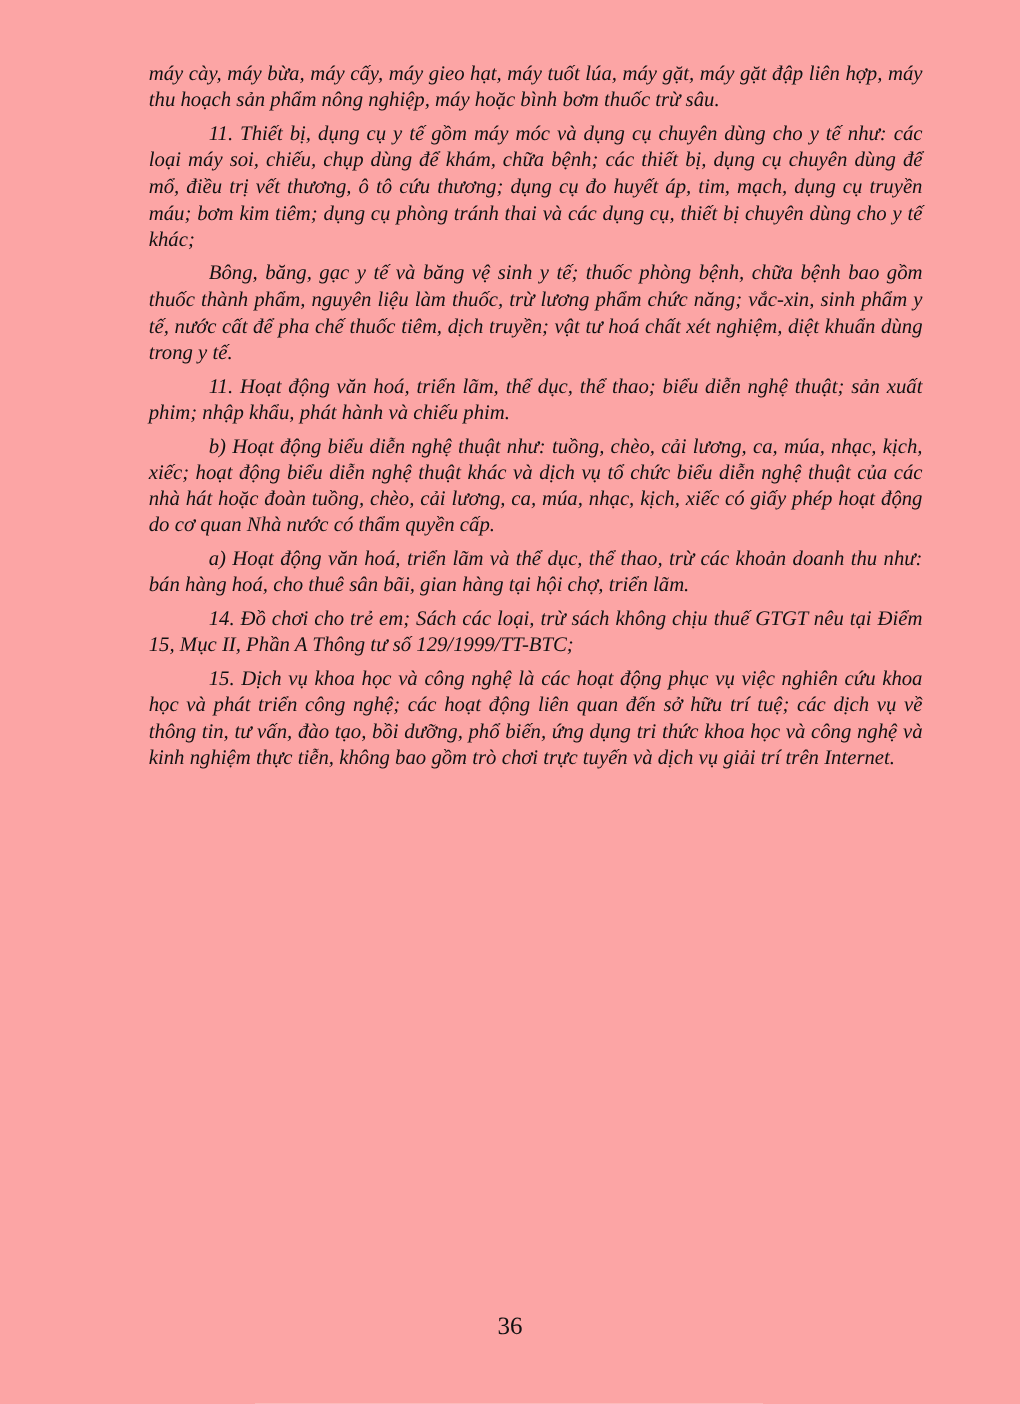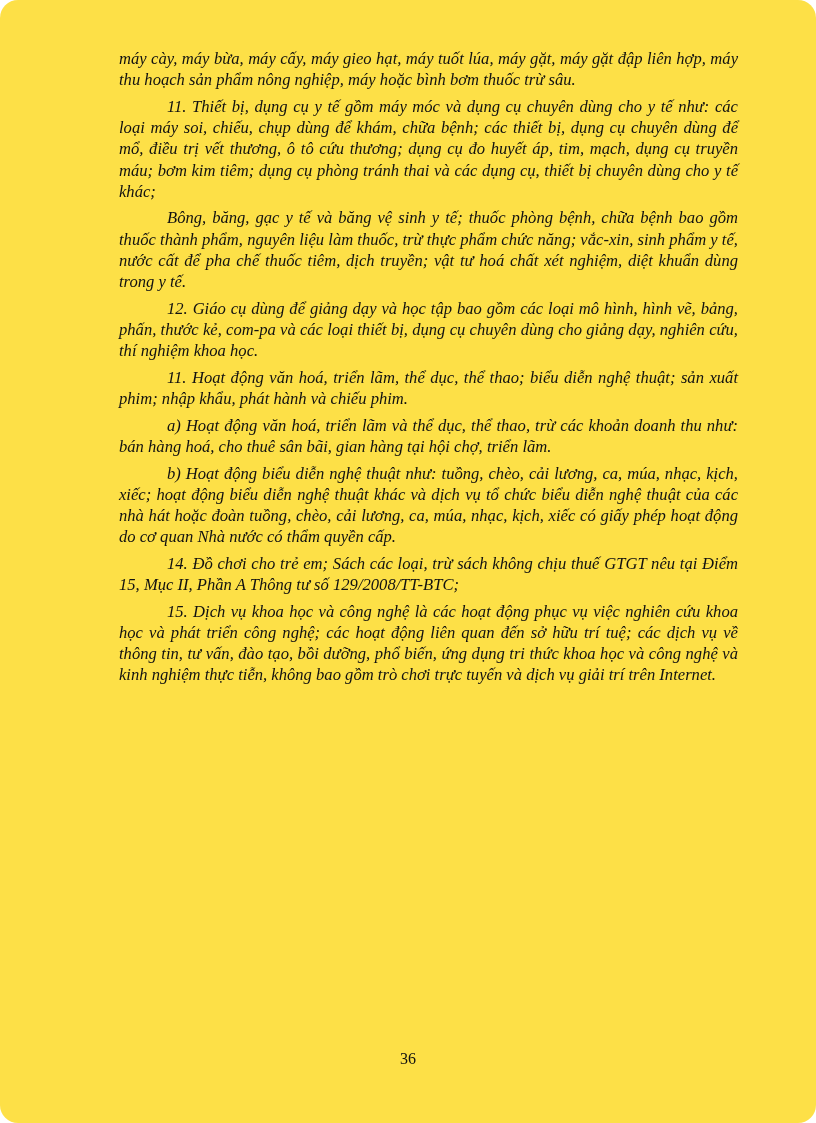--- a/index.html
+++ b/index.html
@@ -12,22 +12,21 @@
       height: 1123px;
       position: relative;
       overflow: hidden;
     }
     .page {
       position: absolute;
       left: 0;
       top: 0;
       width: 816px;
       height: 1123px;
-      background: #fde047;
-      border-radius: 18px;
+      background: #fca5a5;
     }
     .content {
       position: absolute;
       left: 119px;
       top: 48px;
       width: 619px;
       font-family: "Liberation Serif", "DejaVu Serif", serif;
       font-style: italic;
       font-size: 16.6px;
       line-height: 21.2px;
@@ -43,33 +42,32 @@
     .para.no-indent {
       text-indent: 0;
     }
     .page-number {
       position: absolute;
       left: 0;
       width: 816px;
       top: 1050px;
       text-align: center;
       font-family: "Liberation Serif", "DejaVu Serif", serif;
-      font-size: 16px;
+      font-size: 20px;
       color: #111111;
     }
   </style>
 </head>
 <body>
 
 <div class="page">
   <div class="content">
     <p class="para no-indent">máy cày, máy bừa, máy cấy, máy gieo hạt, máy tuốt lúa, máy gặt, máy gặt đập liên hợp, máy thu hoạch sản phẩm nông nghiệp, máy hoặc bình bơm thuốc trừ sâu.</p>
     <p class="para">11. Thiết bị, dụng cụ y tế gồm máy móc và dụng cụ chuyên dùng cho y tế như: các loại máy soi, chiếu, chụp dùng để khám, chữa bệnh; các thiết bị, dụng cụ chuyên dùng để mổ, điều trị vết thương, ô tô cứu thương; dụng cụ đo huyết áp, tim, mạch,  dụng cụ truyền máu; bơm kim tiêm; dụng cụ phòng tránh thai và các dụng cụ, thiết bị chuyên dùng cho y tế khác;</p>
-    <p class="para">Bông, băng, gạc y tế và băng vệ sinh y tế; thuốc phòng bệnh, chữa bệnh bao gồm thuốc thành phẩm, nguyên liệu làm thuốc, trừ thực phẩm chức năng; vắc-xin, sinh phẩm y tế, nước cất để pha chế thuốc tiêm, dịch truyền; vật tư hoá chất xét nghiệm, diệt khuẩn dùng trong y tế.</p>
-    <p class="para">12. Giáo cụ dùng để giảng dạy và học tập bao gồm các loại mô hình, hình vẽ, bảng, phấn, thước kẻ, com-pa và các loại thiết bị, dụng cụ chuyên dùng cho giảng dạy, nghiên cứu, thí nghiệm khoa học.</p>
+    <p class="para">Bông, băng, gạc y tế và băng vệ sinh y tế; thuốc phòng bệnh, chữa bệnh bao gồm thuốc thành phẩm, nguyên liệu làm thuốc, trừ lương phẩm chức năng; vắc-xin, sinh phẩm y tế, nước cất để pha chế thuốc tiêm, dịch truyền; vật tư hoá chất xét nghiệm, diệt khuẩn dùng trong y tế.</p>
     <p class="para">11. Hoạt động văn hoá, triển lãm, thể dục, thể thao; biểu diễn nghệ thuật; sản xuất phim; nhập khẩu, phát hành và chiếu phim.</p>
+    <p class="para">b) Hoạt động biểu diễn nghệ thuật như: tuồng, chèo, cải lương, ca, múa, nhạc, kịch, xiếc; hoạt động biểu diễn nghệ thuật khác và dịch vụ tổ chức biểu diễn nghệ thuật của các nhà hát hoặc đoàn tuồng, chèo, cải lương, ca, múa, nhạc, kịch, xiếc có giấy phép hoạt động do cơ quan Nhà nước có thẩm quyền cấp.</p>
     <p class="para">a) Hoạt động văn hoá, triển lãm và thể dục, thể thao, trừ các khoản doanh thu như: bán hàng hoá, cho thuê sân bãi, gian hàng tại hội chợ, triển lãm.</p>
-    <p class="para">b) Hoạt động biểu diễn nghệ thuật như: tuồng, chèo, cải lương, ca, múa, nhạc, kịch, xiếc; hoạt động biểu diễn nghệ thuật khác và dịch vụ tổ chức biểu diễn nghệ thuật của các nhà hát hoặc đoàn tuồng, chèo, cải lương, ca, múa, nhạc, kịch, xiếc có giấy phép hoạt động do cơ quan Nhà nước có thẩm quyền cấp.</p>
-    <p class="para">14. Đồ chơi cho trẻ em; Sách các loại, trừ sách không chịu thuế GTGT nêu tại Điểm 15, Mục II, Phần A Thông tư số 129/2008/TT-BTC;</p>
+    <p class="para">14. Đồ chơi cho trẻ em; Sách các loại, trừ sách không chịu thuế GTGT nêu tại Điểm 15, Mục II, Phần A Thông tư số 129/1999/TT-BTC;</p>
     <p class="para">15. Dịch vụ khoa học và công nghệ là các hoạt động phục vụ việc nghiên cứu khoa học và phát triển công nghệ; các hoạt động liên quan đến sở hữu trí tuệ; các dịch vụ về thông tin, tư vấn, đào tạo, bồi dưỡng, phổ biến, ứng dụng tri thức khoa học và công nghệ và kinh nghiệm thực tiễn, không bao gồm trò chơi trực tuyến và dịch vụ giải trí trên Internet.</p>
   </div>
   <div class="page-number">36</div>
 </div>
 
 </body></html>

